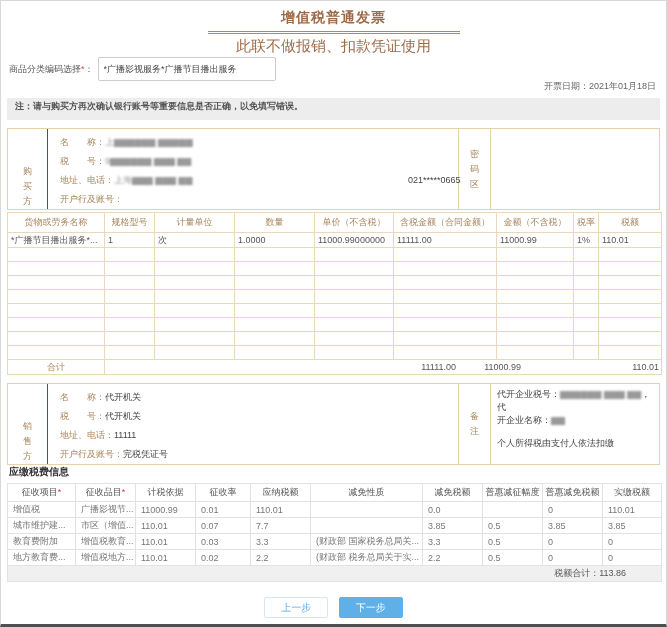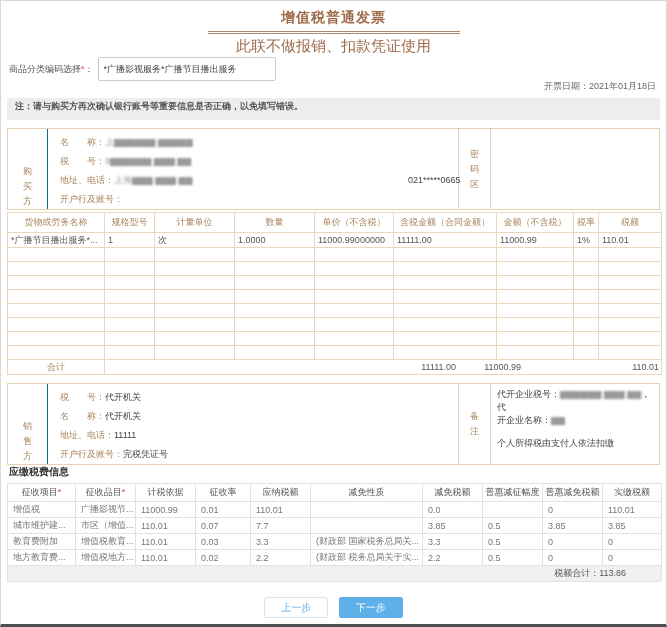--- a/index.html
+++ b/index.html
@@ -245,22 +245,22 @@
       </td>
     </tr>
   </tbody>
     </table>
 
   <div class="party" data-name="seller-box">
     <div class="side" data-name="seller-side-label">
         <span class="vtext">销售方</span>
       </div>
     <div class="fields" data-name="seller-fields">
+      <div class="fline" data-name="seller-name-line"><span class="flabel">名　　称：</span><span class="fvalue" data-name="seller-name-value">代开机关</span></div>
       <div class="fline" data-name="seller-taxno-line"><span class="flabel">税　　号：</span><span class="fvalue" data-name="seller-taxno-value">代开机关</span></div>
-      <div class="fline" data-name="seller-name-line"><span class="flabel">名　　称：</span><span class="fvalue" data-name="seller-name-value">代开机关</span></div>
       <div class="fline" data-name="seller-address-line"><span class="flabel">地址、电话：</span><span class="fvalue" data-name="seller-address-value">11111</span></div>
       <div class="fline" data-name="seller-bank-line"><span class="flabel">开户行及账号：</span><span class="fvalue" data-name="seller-bank-value">完税凭证号</span></div>
     </div>
     <div class="pwlabel" data-name="remark-label">
         <span class="vtext">备注</span>
       </div>
     <div class="remark-area" data-name="remark-content">
       <div data-name="remark-line-1"><span>代开企业税号：</span><span class="blur">▆▆▆▆▆▆ ▆▆▆ ▆▆</span><span>，代</span></div>
       <div data-name="remark-line-2"><span>开企业名称：</span><span class="blur">▆▆</span></div>
       <div class="remark-gap" data-name="remark-gap"></div>

